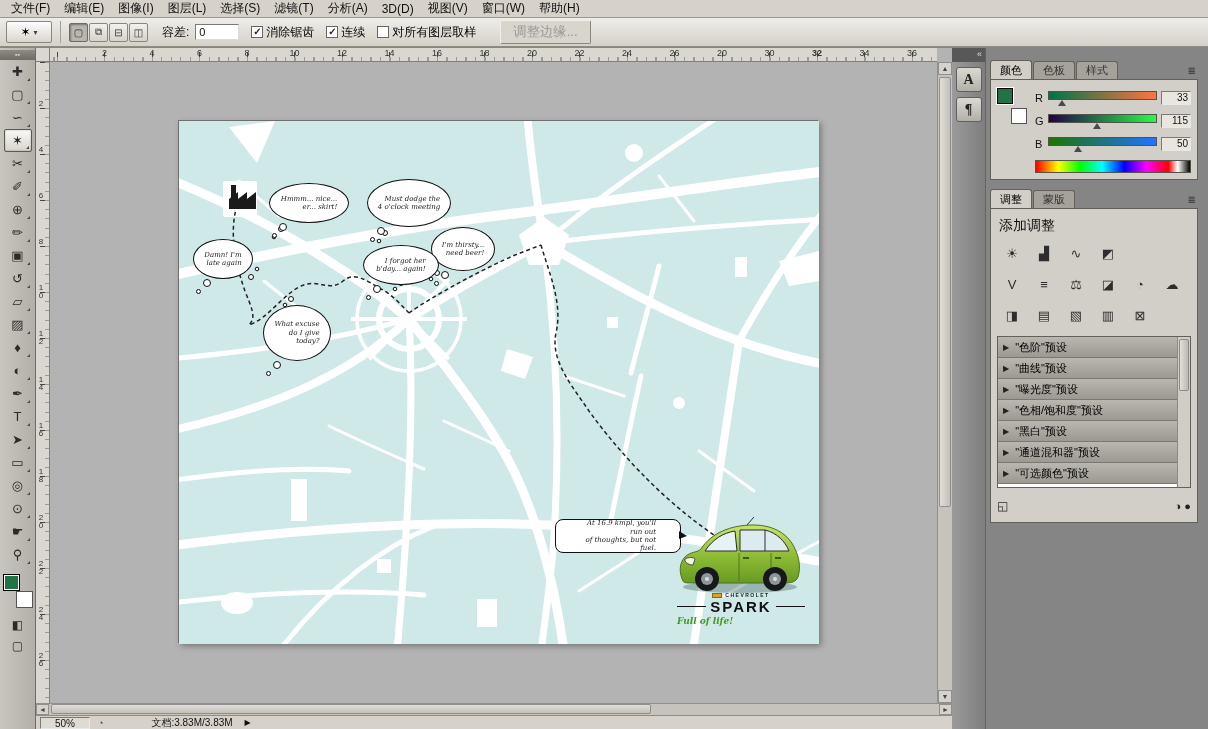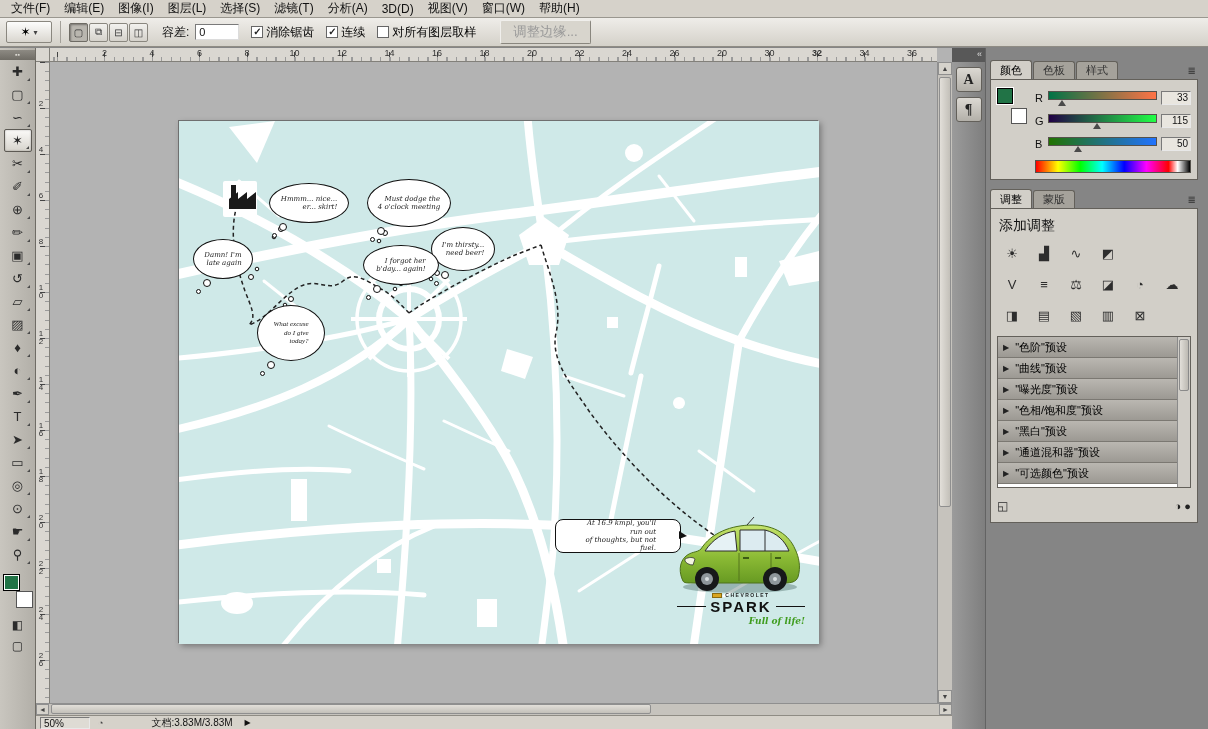--- a/index.html
+++ b/index.html
@@ -58,39 +58,39 @@
   #image-layer{position:absolute;left:128px;top:58px;width:640px;height:523px;border:1px solid #6f6f6f;box-shadow:3px 3px 6px rgba(0,0,0,.35);background:#cfe9e8}
   #map-svg{position:absolute;left:0;top:0}
 
   .bubble{position:absolute;background:#fff;border:1px solid #111;display:flex;align-items:center;justify-content:center;text-align:right;font:italic 7px/1.2 "DejaVu Serif",serif;white-space:pre-line;z-index:3;color:#222}
   .bubble.cloud{border-radius:50%;padding:5px 7px}
   .bubble.cloud::after{content:"";position:absolute;width:6px;height:6px;border-radius:50%;background:#fff;border:1px solid #111;left:9px;bottom:-9px}
   .bubble.cloud::before{content:"";position:absolute;width:3px;height:3px;border-radius:50%;background:#fff;border:1px solid #111;left:2px;bottom:-16px}
   .bubble.speech{border-radius:8px;padding:3px 24px}
   .bubble.speech::after{content:"";position:absolute;right:-7px;top:11px;border-top:5px solid transparent;border-bottom:3px solid transparent;border-left:8px solid #111}
 
-  #car-caption{position:absolute;left:498px;top:471px;width:128px;text-align:right;z-index:3}
+  #car-caption{position:absolute;left:498px;top:471px;width:128px;text-align:left;z-index:3}
   #car-brand-row{display:flex;align-items:center;justify-content:center;gap:3px}
   #bowtie{width:10px;height:5px;background:#d9a520;border:1px solid #8a6a10}
   #car-brand{font-size:5px;font-weight:bold;letter-spacing:1.5px;color:#222}
   #car-model{display:flex;align-items:center;gap:4px;font-weight:bold;font-size:15px;letter-spacing:2px;color:#111}
   #car-model::before,#car-model::after{content:"";flex:1;height:1px;background:#111}
   #car-tagline{font:italic bold 9px "DejaVu Serif",serif;color:#3f9c1e;margin-top:1px}
 
   #vscroll{position:absolute;right:0;top:14px;bottom:0;width:15px;background:#c6c3bd;border-left:1px solid #8f8f8f}
   #hscroll{height:12px;background:#c6c3bd;border-top:1px solid #8f8f8f;position:relative}
   .scroll-arrow{position:absolute;width:13px;height:11px;font-size:7px;color:#444;display:flex;align-items:center;justify-content:center;background:#d5d2cb;border:1px solid #8f8f8f}
   #vscroll .scroll-arrow{width:14px;height:13px}
   #vs-up{top:0;left:0}#vs-down{bottom:0;left:0}
   #hs-left{left:0;top:0}#hs-right{right:0;top:0}
   #v-thumb{position:absolute;left:1px;top:15px;width:12px;height:430px;background:linear-gradient(90deg,#e2dfd9,#c3c0b9);border:1px solid #8f8f8f;border-radius:2px}
   #h-thumb{position:absolute;left:15px;top:0;width:600px;height:10px;background:linear-gradient(#e2dfd9,#c3c0b9);border:1px solid #8f8f8f;border-radius:2px}
 
   #status-bar{height:14px;background:#d6d2ca;border-top:1px solid #8f8c84;display:flex;align-items:center;gap:8px;padding:0 4px;font-size:10px;color:#111}
-  #status-zoom{width:50px;height:12px;border:1px solid;border-color:#7a7a7a #e8e8e8 #e8e8e8 #7a7a7a;padding:0 3px;line-height:11px;background:#dedbd4}
+  #status-zoom{width:50px;height:12px;border:1px solid;border-color:#7a7a7a #e8e8e8 #e8e8e8 #7a7a7a;padding:0 14px;line-height:11px;background:#dedbd4}
   #status-icon{font-size:9px;color:#444}
   #status-play{font-size:8px;color:#111;margin-left:4px}
 
   
   #dock{width:256px;display:flex;background:#858585}
   #dock-strip{width:34px;background:linear-gradient(90deg,#9b9b9b,#7e7e7e);border-right:1px solid #636363;display:flex;flex-direction:column;align-items:center}
   #dock-strip-header{width:100%;height:14px;background:#585858;color:#ddd;font-size:9px;text-align:right;padding-right:3px;line-height:13px}
   .strip-btn{width:26px;height:25px;margin-top:5px;border:1px solid #63605a;border-radius:3px;background:linear-gradient(#dcd9d3,#b3b0a9);display:flex;align-items:center;justify-content:center;font-size:14px;color:#222;font-family:"Liberation Serif",serif;font-weight:bold}
 
   #dock-panels{width:222px;padding:12px 10px 0 4px}
@@ -427,21 +427,21 @@
               <div class="bubble cloud" style="left: 90px; top: 62px; width: 80px; height: 40px;">Hmmm... nice...
 er... skirt!</div>
               <div class="bubble cloud" style="left: 188px; top: 58px; width: 84px; height: 48px;">Must dodge the
 4 o'clock meeting</div>
               <div class="bubble cloud" style="left: 14px; top: 118px; width: 60px; height: 40px;">Damn! I'm
 late again</div>
               <div class="bubble cloud" style="left: 252px; top: 106px; width: 64px; height: 44px;">I'm thirsty...
 need beer!</div>
               <div class="bubble cloud" style="left: 184px; top: 124px; width: 76px; height: 40px;">I forgot her
 b'day... again!</div>
-              <div class="bubble cloud" style="left: 78px; top: 184px; width: 68px; height: 56px; font-family: Liberation Serif, serif;">What excuse
+              <div class="bubble cloud" style="left: 84px; top: 184px; width: 68px; height: 56px;">What excuse
 do I give
 today?</div>
               <div class="bubble speech" style="left: 376px; top: 398px; width: 126px; height: 34px;">At 16.9 kmpl, you'll run out
 of thoughts, but not fuel.</div>
             </div>
 
           <div id="car-caption">
             <div id="car-brand-row">
               <span id="bowtie"></span>
               <span id="car-brand">CHEVROLET</span>

